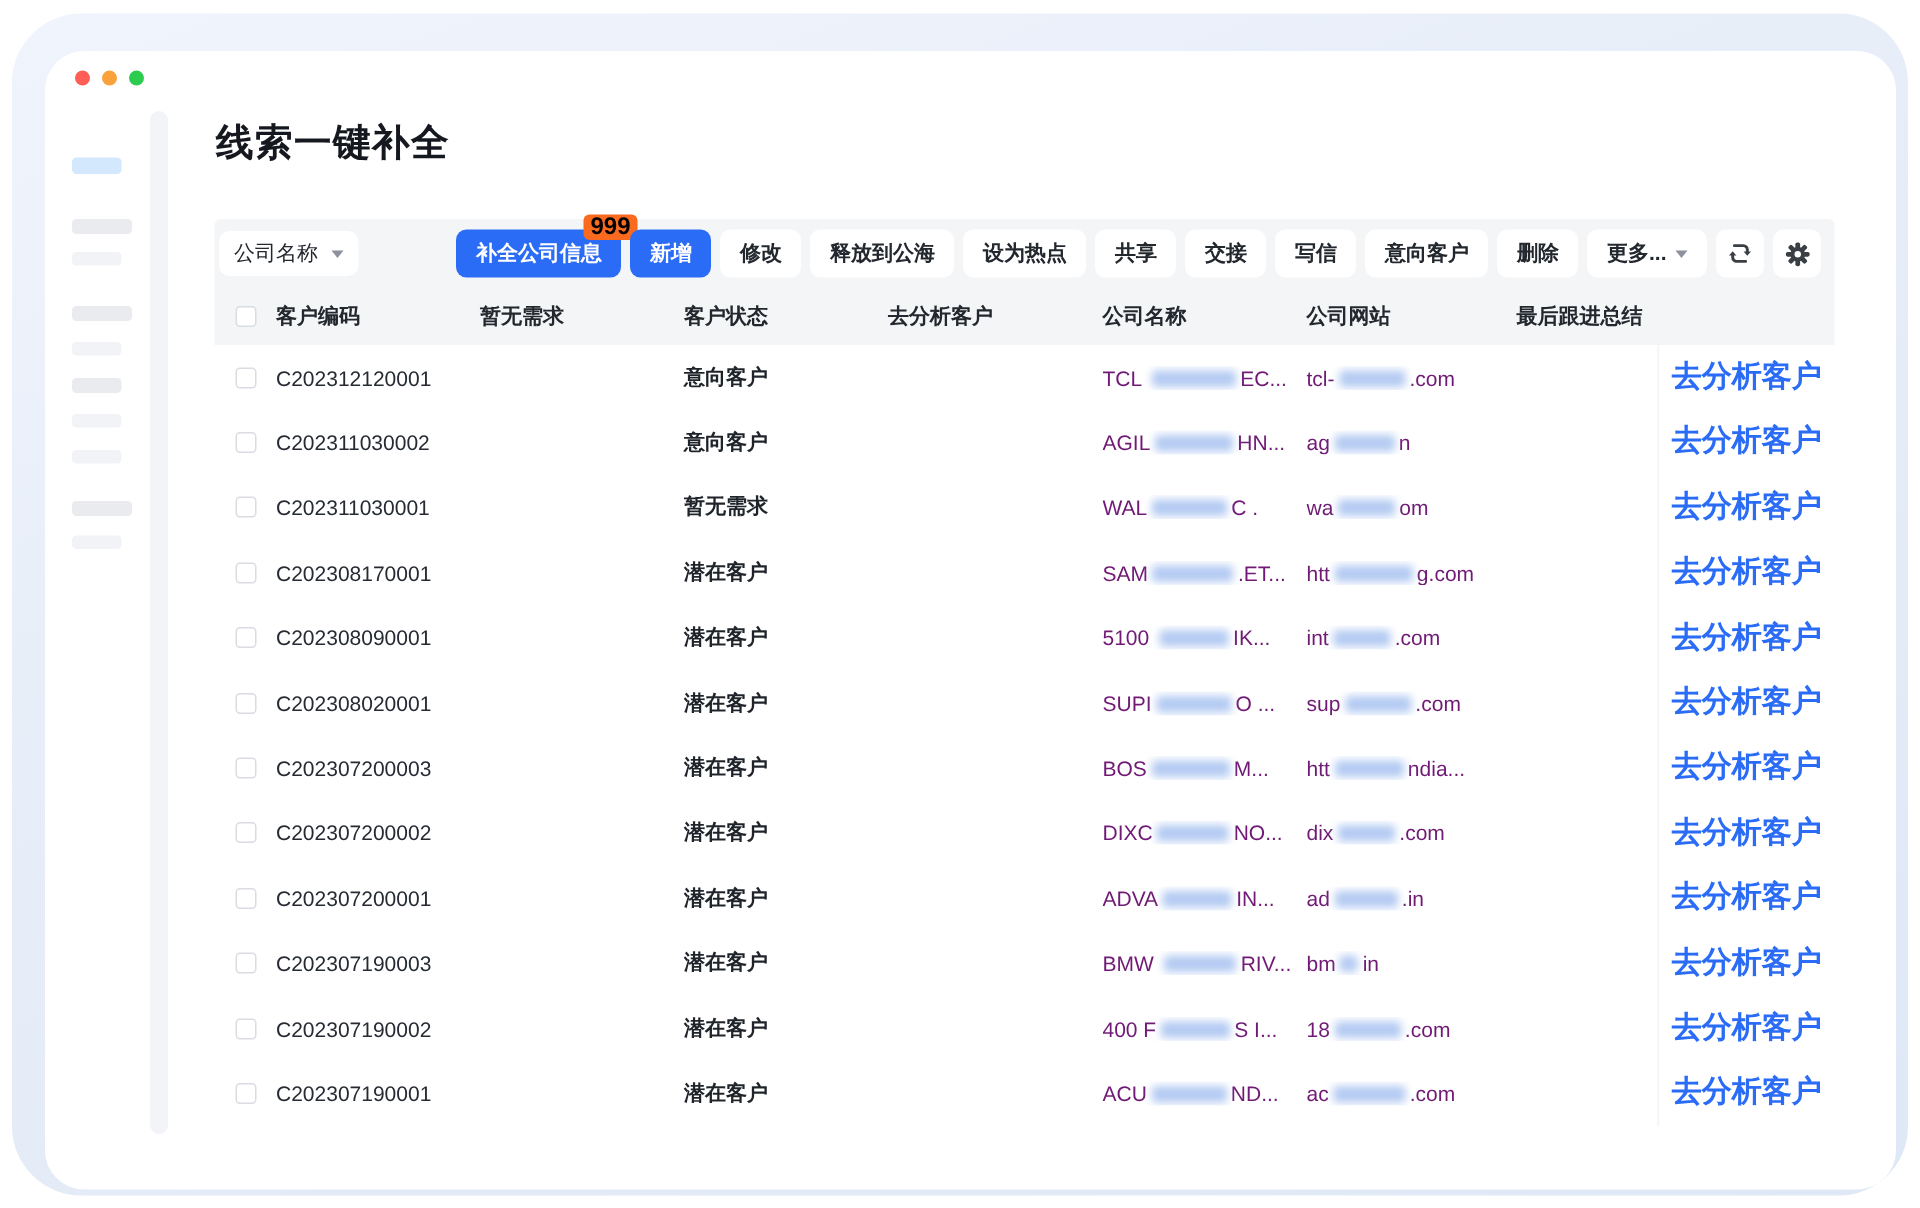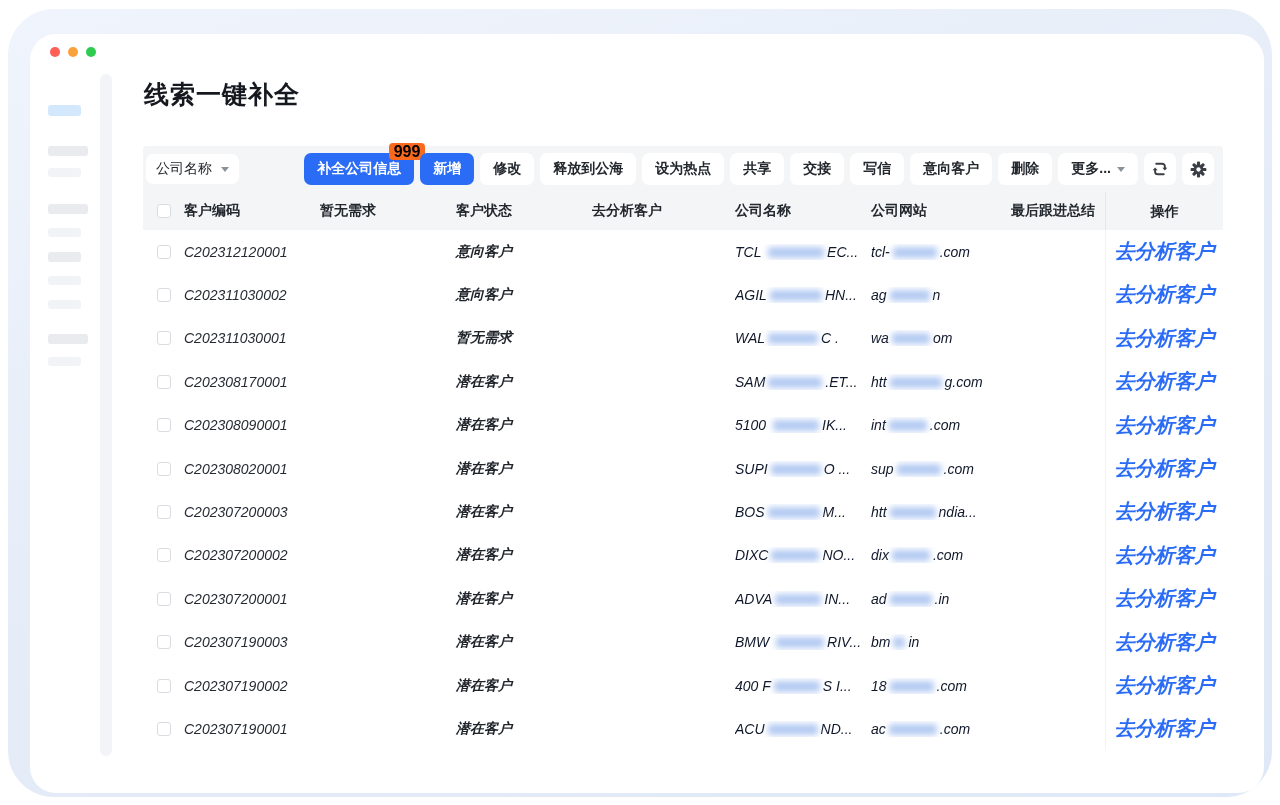--- a/index.html
+++ b/index.html
@@ -43,27 +43,27 @@
   .icon-btn { width:32px; height:32px; background:#fff; border:none; border-radius:7px;
               display:flex; align-items:center; justify-content:center; cursor:pointer; }
   
   .table { position:absolute; left:113px; top:158px; width:1080px; }
   .grid-row { display:grid;
       grid-template-columns:41px 136px 136px 136px 143px 136px 140px 94px 118px;
       align-items:center; }
   .thead { background:#f3f5f7; height:38px; font-size:14px; font-weight:600; color:#23272e; }
   .thead .op { text-align:center; border-left:1px solid #e3e6ea; height:38px;
                line-height:38px; }
-  .trow { height:43.4px; font-size:14px; background:#fff;font-style:italic; }
+  .trow { height:43.4px; font-size:14px; background:#fff; }
   .cell-cb { padding-left:14px; }
   .cb { width:14px; height:14px; border:1px solid #d9dce1; border-radius:3px; background:#fff;
         display:block; cursor:pointer; }
   .code { color:#262b33; }
   .status { color:#1f242b; font-weight:600; }
-  .company,.website { color:#0f172a; font-weight:500; white-space:nowrap; overflow:hidden;
+  .company,.website { color:#701a75; font-weight:500; white-space:nowrap; overflow:hidden;
                       padding-right:8px; cursor:pointer; }
   .blur-chip { display:inline-block; height:11px; background:#b3caf2; border-radius:2px;
                filter:blur(3px); vertical-align:-1px; margin:0 3px; }
   .cell-op { text-align:center; border-left:1px solid #f1f3f5; height:43.4px;
              line-height:43.4px; }
   .action-link { color:#2b6cf6; font-weight:700; font-size:20px; cursor:pointer;
                  text-decoration:none; }
 </style>
 </head>
 <body>
@@ -166,21 +166,20 @@
           <span class="cell-cb">
             <span class="cb"></span>
           </span>
           <span>客户编码</span>
           <span>暂无需求</span>
           <span>客户状态</span>
           <span>去分析客户</span>
           <span>公司名称</span>
           <span>公司网站</span>
           <span>最后跟进总结</span>
-          <span class="op">操作</span>
         </div>
       <div id="tbody">
           <div class="grid-row trow">
             <span class="cell-cb">
               <span class="cb"></span>
             </span>
             <span class="code">C202312120001</span>
             <span></span>
             <span class="status">意向客户</span>
             <span></span>

